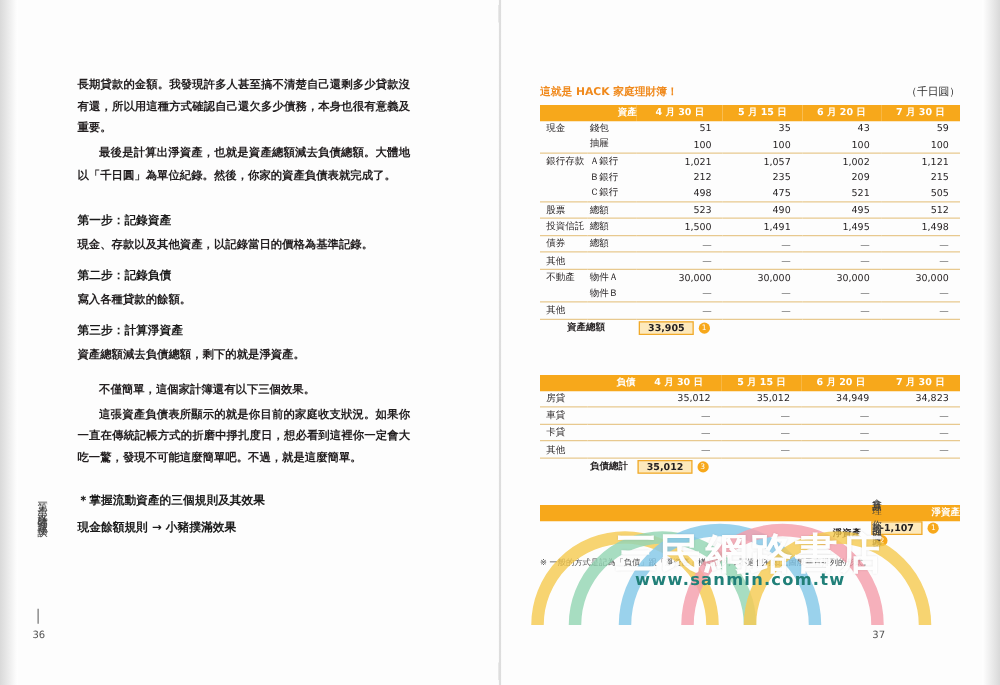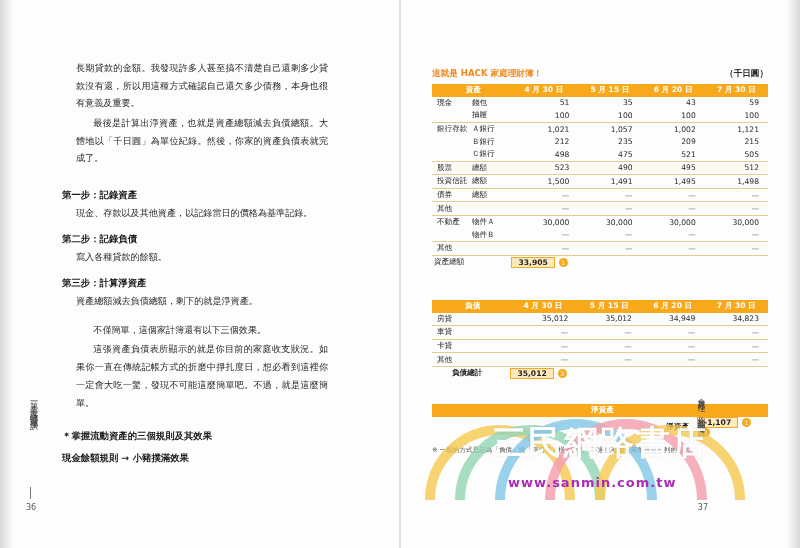--- a/index.html
+++ b/index.html
@@ -23,21 +23,21 @@
     background:linear-gradient(to right,#f3f3f3,#cfcfcf,#f3f3f3);}
   .crop{position:absolute;background:#9a9a9a;}
 
   
   .left-page{position:absolute;left:0;top:0;width:400px;height:548px;}
   .body-col{
     position:absolute;left:62px;top:60px;width:266px;
     font-size:9.1px;line-height:1.95;color:#231f20;
     text-align:justify;
   }
-  .body-col p{margin:0 0 0.2em 14px;}
+  .body-col p{margin:0 0 0.2em 0;font-weight:bold;}
   .indent{text-indent:1.9em;}
   .gap{height:9px;}
   .step{font-weight:bold;font-size:9.4px;margin:7px 0 1px 0;color:#1a1a1a;}
   .starline{font-weight:bold;font-size:9.4px;margin-top:4px;color:#1a1a1a;}
   .vert-label{
     position:absolute;left:28px;top:395px;
     writing-mode:vertical-rl;
     font-size:8.2px;letter-spacing:2px;color:#3b3b3b;
     height:120px;
   }
@@ -49,28 +49,28 @@
     position:absolute;left:4px;top:-16px;width:1px;height:12px;background:#777;
   }
 
   
   .right-page{position:absolute;left:400px;top:0;width:332px;height:548px;}
   .tbl-title{
     position:absolute;left:32px;top:68px;width:336px;
     font-size:8.6px;color:#f08a1d;font-weight:bold;
     display:flex;justify-content:space-between;
   }
-  .tbl-title .unit{color:#2b2b2b;font-weight:bold;}
+  .tbl-title .unit{color:#2b2b2b;font-weight:normal;}
   table.fin{
     position:absolute;border-collapse:collapse;
     font-size:7.6px;color:#231f20;
   }
   table.fin td{padding:0;height:12.6px;vertical-align:middle;}
   .hdr-band td{background:#f7a81b;color:#ffffff;font-weight:bold;font-size:7.6px;text-align:center;height:14px;}
-  .hdr-band td.lbl{text-align:center;padding-left:5px;}
+  .hdr-band td.lbl{text-align:right;padding-left:5px;}
   .c-lab1{width:40px;padding-left:5px !important;}
   .c-lab2{width:46px;padding-left:2px !important;}
   .c-num{width:62px;text-align:right;padding-right:9px !important;}
   .grp{border-bottom:1px solid #e8c98f;}
   .dash{color:#6d6d6d;}
   .hl{
     background:#fde9bc;border:1px solid #f0a92a;
     display:inline-block;padding:0 6px;font-weight:bold;
   }
   .circ{
@@ -94,22 +94,22 @@
     pointer-events:none;opacity:.92;
   }
   .wm .arcs{position:absolute;left:0;bottom:18px;width:400px;height:100px;}
   .wm-text{
     position:absolute;left:92px;bottom:52px;
     font-size:34px;font-weight:bold;color:#ffffff;
     letter-spacing:2px;
     text-shadow:0 0 2px rgba(0,0,0,.12);
   }
   .wm-url{
-    position:absolute;left:108px;bottom:28px;
-    font-size:13px;color:#a21caf;letter-spacing:1px;font-weight:bold;text-align:center;
+    position:absolute;left:108px;bottom:46px;
+    font-size:13px;color:#0f766e;letter-spacing:1px;font-weight:bold;text-align:center;
   }
 </style>
 </head>
 <body>
 
 <div class="page">
 
   <div class="crop" style="left:399px;top:4px;width:1px;height:14px;"></div>
   <div class="crop" style="left:399px;bottom:4px;width:1px;height:14px;"></div>
 
@@ -259,21 +259,21 @@
           </tr>
           <tr class="grp">
             <td class="c-lab1">其他</td>
             <td class="c-lab2"></td>
             <td class="c-num dash">—</td>
             <td class="c-num dash">—</td>
             <td class="c-num dash">—</td>
             <td class="c-num dash">—</td>
           </tr>
           <tr>
-            <td colspan="2" class="c-lab2" style="text-align: left; padding-right: 6px; font-weight: normal;">資產總額</td>
+            <td colspan="2" class="c-lab2" style="text-align: center; padding-right: 6px; font-weight: bold;">資產總額</td>
             <td class="c-num" style="text-align: left; padding-left: 2px;"><span class="hl">33,905</span><span class="circ">1</span></td>
             <td colspan="3"></td>
           </tr>
         </tbody>
     </table>
 
     <table class="fin" id="liab-table" style="left:32px;top:300px;width:336px;">
       <tbody id="liab-body">
           <tr class="hdr-band">
             <td class="lbl" colspan="2">負債</td>
@@ -308,21 +308,21 @@
           </tr>
           <tr class="grp">
             <td class="c-lab1">其他</td>
             <td class="c-lab2"></td>
             <td class="c-num dash">—</td>
             <td class="c-num dash">—</td>
             <td class="c-num dash">—</td>
             <td class="c-num dash">—</td>
           </tr>
           <tr>
-            <td colspan="2" style="text-align: center; padding-right: 6px; font-weight: bold;">負債總計</td>
+            <td colspan="2" style="text-align: right; padding-right: 6px; font-weight: bold;">負債總計</td>
             <td class="c-num" style="text-align: left; padding-left: 2px;"><span class="hl">35,012</span><span class="circ">3</span></td>
             <td colspan="3"></td>
           </tr>
         </tbody>
     </table>
 
     <table class="fin" id="net-table" style="left:32px;top:404px;width:336px;">
       <tbody id="net-body">
           <tr class="hdr-band">
             <td class="lbl" colspan="6">淨資產</td>

